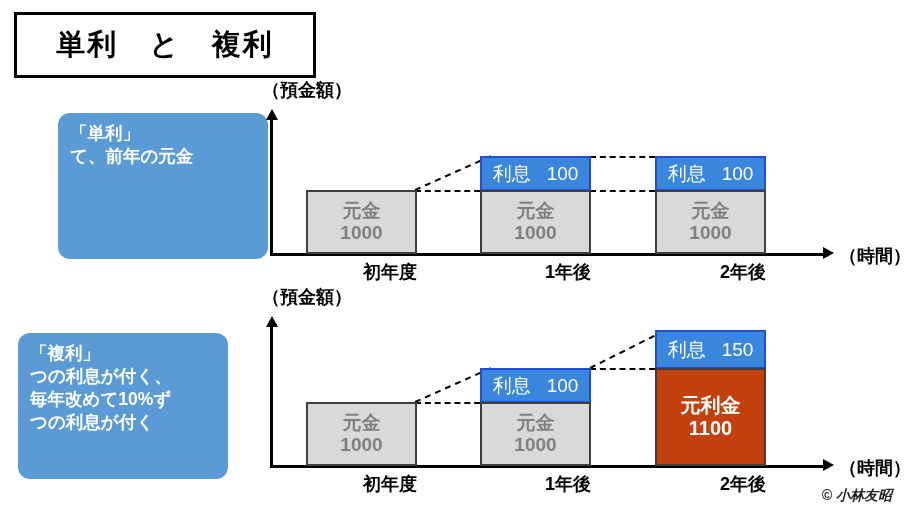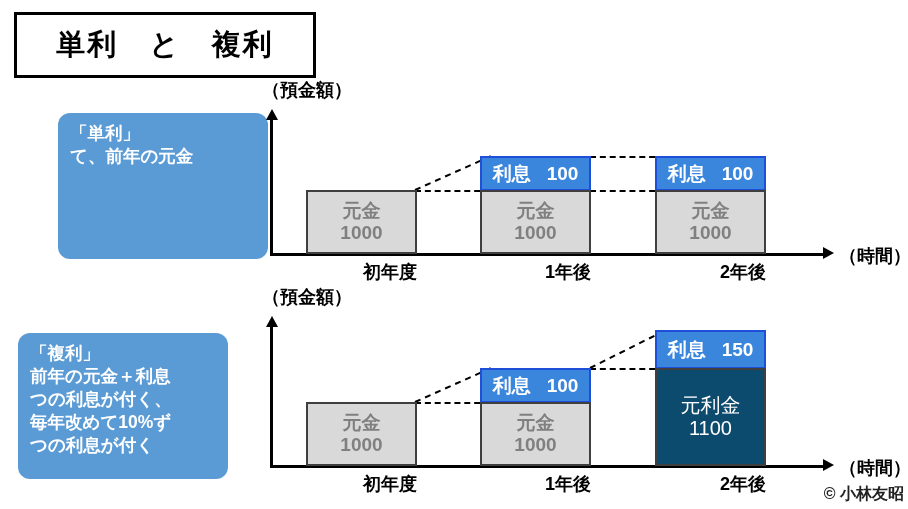--- a/index.html
+++ b/index.html
@@ -118,33 +118,33 @@
   }
   .seg.principal {
     background: #D9D9D9;
     border: 2px solid #3F3F3F;
     color: #808080;
     font-size: 19px;
     font-weight: bold;
     line-height: 1.15;
   }
   .seg.principal-dark {
-    background: #0c4a6e;
+    background: #c2410c;
     border: 2px solid #3F3F3F;
     color: #ffffff;
     font-size: 20px;
-    font-weight: normal;
+    font-weight: bold;
     line-height: 1.15;
   }
   .seg.interest {
     background: #3A86DC;
     border: 2px solid #1F4FD8;
     color: #ffffff;
     font-size: 19px;
-    font-weight: bold;
+    font-weight: normal;
     flex-direction: row;
     gap: 16px;
   }
   .tick-label {
     position: absolute;
     font-size: 18px;
     font-weight: bold;
     color: #000000;
     text-align: right;
     white-space: nowrap;
@@ -153,46 +153,46 @@
     position: absolute;
     height: 0;
     border-top: 2px dashed #000000;
   }
   .dash-diag {
     position: absolute;
     overflow: visible;
   }
   .copyright {
     position: absolute;
-    right: 4px;
+    right: 16px;
     bottom: 4px;
-    font-size: 16px;
+    font-size: 14px;
     font-weight: bold;
     color: #222222;
     white-space: nowrap;
+    font-style: italic;
   }
 </style>
 </head>
 <body>
 
 <div id="stage">
 
   <div class="title-box">
     <span class="title-text">単利　と　複利</span>
   </div>
 
 
   <div class="info-box simple">
     <div class="info-line">「単利」</div>
     <div class="info-line">て、前年の元金</div>
   </div>
 
   <div class="info-box compound">
     <div class="info-line">「複利」</div>
-    <div class="info-line">前年の元金＋利息</div>
     <div class="info-line">つの利息が付く、</div>
     <div class="info-line">毎年改めて10%ず</div>
     <div class="info-line">つの利息が付く</div>
   </div>
 
   <div class="chart top">
 
     <div class="axis-y-label" style="left:7px; top:0px;">（預金額）</div>
 
     <div class="arrow-up" style="left:11px; top:31px;"></div>

